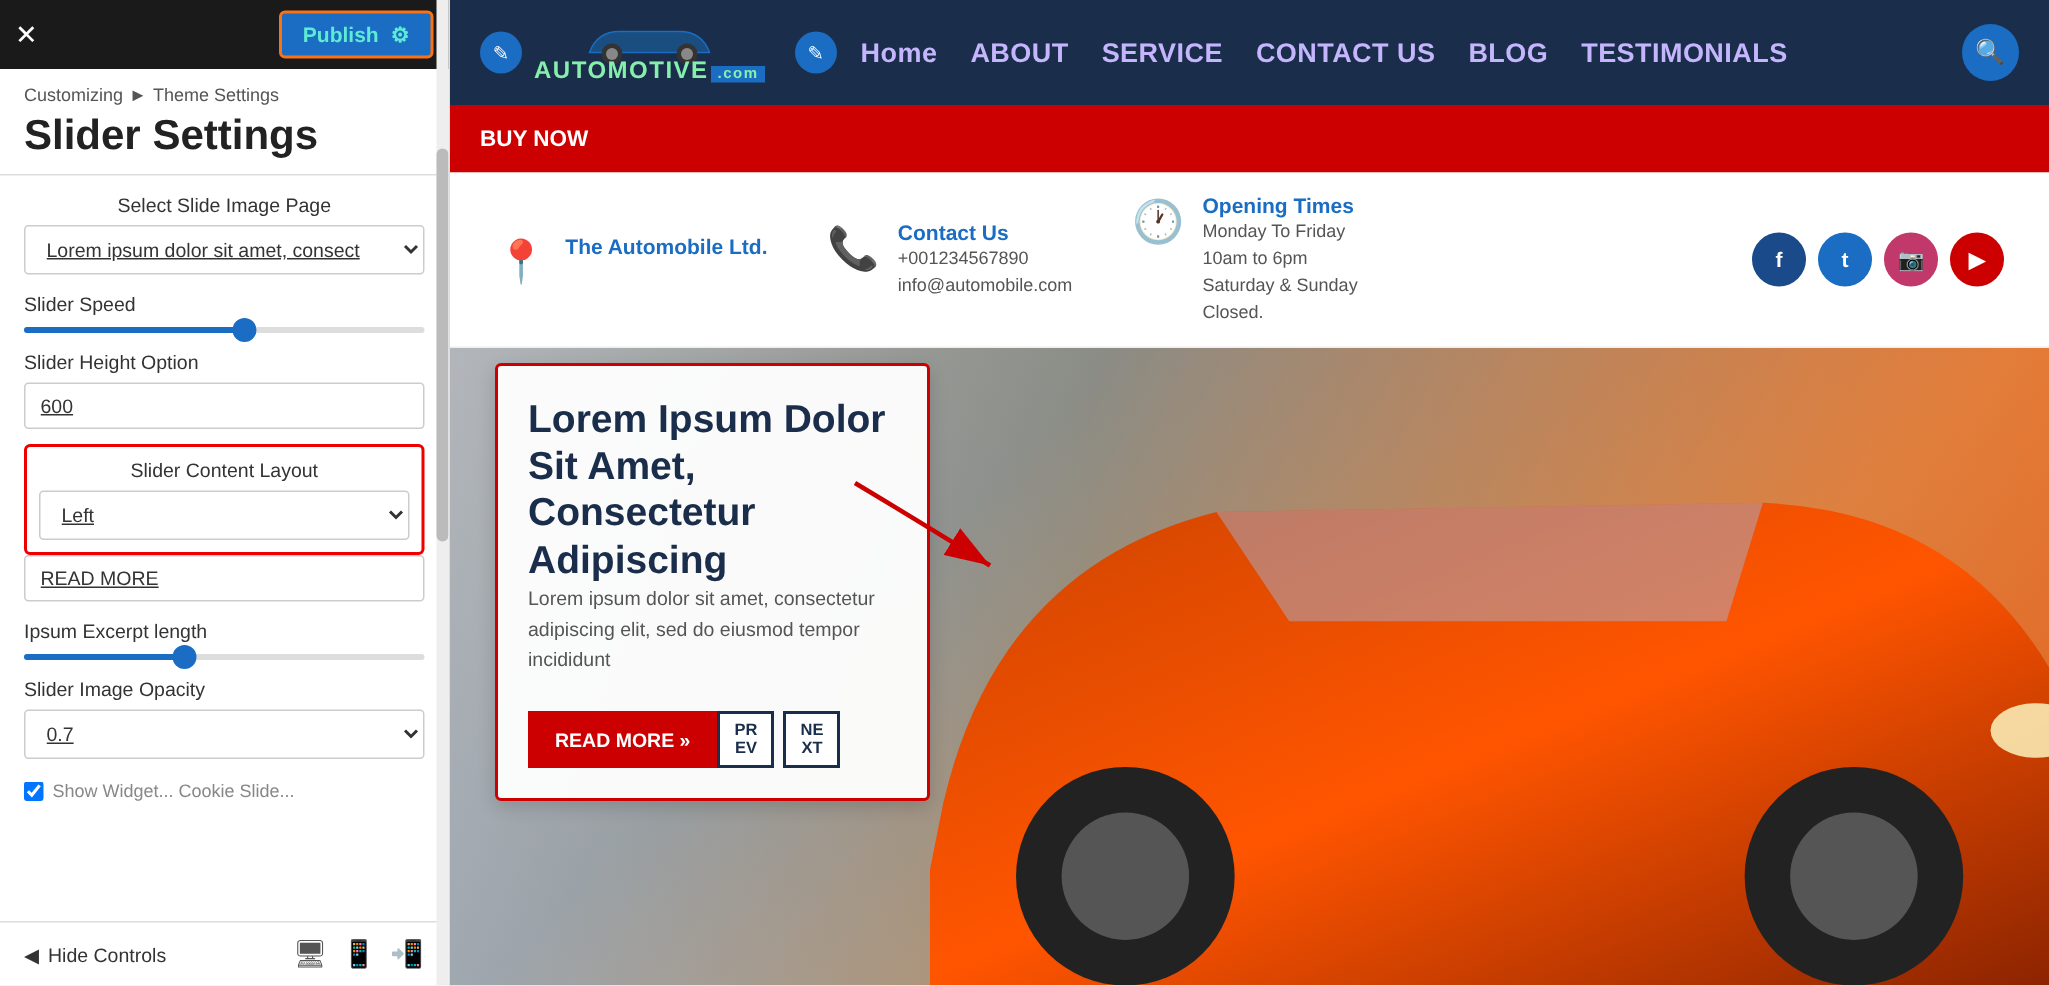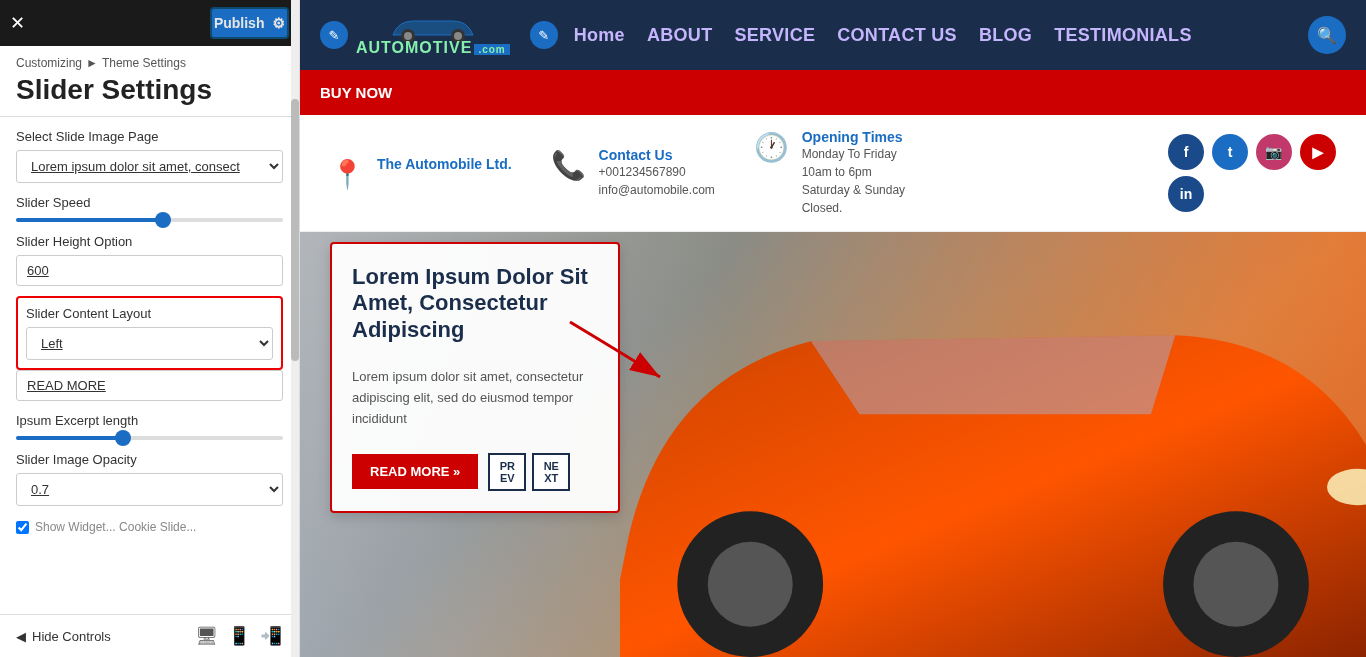--- a/index.html
+++ b/index.html
@@ -26,24 +26,24 @@
     }
     .close-btn {
       color: #fff;
       font-size: 18px;
       cursor: pointer;
       background: none;
       border: none;
     }
     .publish-btn {
       background: #1a6dc2;
-      color: #e5e5e5;
-      border: 2px solid #0c4a6e;
+      color: #5eead4;
+      border: 2px solid #f97316;
       border-radius: 4px;
-      padding: 6px 2px;
+      padding: 6px 14px;
       font-size: 14px;
       font-weight: bold;
       cursor: pointer;
       display: flex;
       align-items: center;
       gap: 8px;
     }
     .gear-icon { font-size: 14px; }
 
     .panel-breadcrumb {
@@ -69,21 +69,21 @@
       overflow-y: auto;
       flex: 1;
     }
 
     .field-label {
       font-size: 13px;
       color: #333;
       margin-bottom: 6px;
       margin-top: 12px;
     }
-    .field-label:first-child { margin-top: 0; }
+    .field-label:first-child { margin-top: 0; text-align: center; }
 
     .field-select, .field-input, .field-select-sm {
       width: 100%;
       border: 1px solid #ccc;
       border-radius: 3px;
       padding: 7px 10px;
       font-size: 13px;
       color: #333;
       background: #fff;
       text-decoration: underline;
@@ -285,36 +285,34 @@
       left: 30px;
       top: 10px;
       width: 290px;
       background: rgba(255,255,255,0.95);
       border: 2px solid #cc0000;
       border-radius: 4px;
       padding: 20px;
       box-shadow: 0 4px 12px rgba(0,0,0,0.15);
     }
     .slider-title {
-      font-size: 22px;
+      font-size: 26px;
       font-weight: 900;
       color: #1a2d4a;
       line-height: 1.2;
-      margin-bottom: 24px;
+      margin-bottom: 0;
     }
     .slider-excerpt {
       font-size: 13px;
       color: #555;
       line-height: 1.6;
       margin-bottom: 16px;
     }
     .slider-buttons {
       display: flex;
-      align-items: center;
-      gap: 10px;
       margin-top: 23px;
     }
     .read-more-btn {
       background: #cc0000;
       color: #fff;
       border: none;
       padding: 10px 18px;
       font-size: 13px;
       font-weight: bold;
       cursor: pointer;
@@ -508,23 +506,20 @@
         <p>Monday To Friday<br>10am to 6pm<br>Saturday &amp; Sunday<br>Closed.</p>
       </div>
     </div>
     <div class="social-icons-bar">
       <div class="social-row">
         <div class="social-circle sc-fb">f</div>
         <div class="social-circle sc-tw">t</div>
         <div class="social-circle sc-ig">📷</div>
         <div class="social-circle sc-yt">▶</div>
       </div>
-      <div class="social-row">
-        <div class="social-circle sc-li">in</div>
-      </div>
     </div>
   </div>
 
   <div class="slider-area">
 
     <div style="position:absolute;inset:0;background:linear-gradient(to right, rgba(180,180,180,0.5) 0%, rgba(140,120,80,0.4) 40%, rgba(220,100,30,0.6) 100%);"></div>
 
     <svg style="position:absolute;right:0;bottom:0;width:70%;height:100%;" viewBox="0 0 700 350" preserveAspectRatio="xMidYMid slice">
       <defs>
         <linearGradient id="carGrad" x1="0%" y1="0%" x2="100%" y2="100%">

